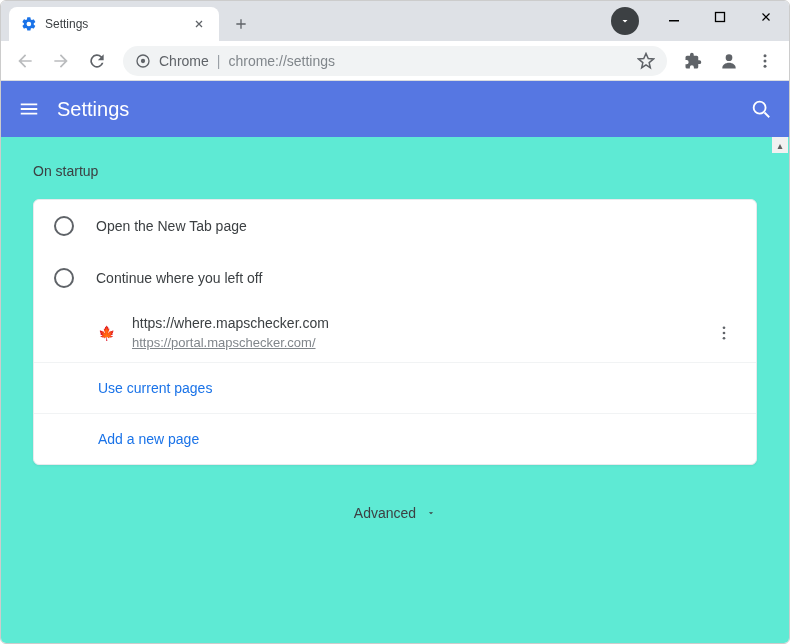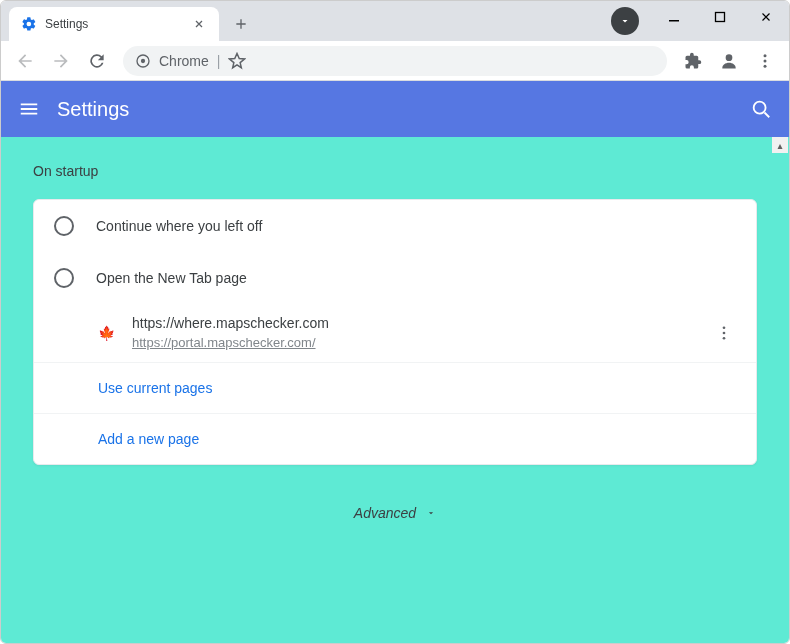--- a/index.html
+++ b/index.html
@@ -45,21 +45,21 @@
     .radio.selected::after { content:''; width:10px; height:10px; background:#1a73e8; border-radius:50%;}
     .radio-label { font-size:14px; color:#3c4043;}
     .page-entry { display:flex; align-items:center; padding: 10px 20px 10px 64px; gap:16px;}
     .page-favicon { width:18px; height:18px; font-size:14px; display:flex; align-items:center; justify-content:center;}
     .page-info { flex:1; }
     .page-title { font-size:14px; color:#3c4043; line-height:1.4;}
     .page-url { font-size:13px; color:#80868b; line-height:1.4;text-decoration:underline;}
     .page-menu { width:24px; height:24px; cursor:pointer; display:flex; align-items:center; justify-content:center; color:#5f6368;}
     .link-row { padding:16px 20px 16px 64px; border-top:1px solid #f1f3f4;}
     .link-text { color:#1a73e8; font-size:14px; cursor:pointer;}
-    .advanced { display:flex; align-items:center; justify-content:center; gap:10px; margin-top:40px; color:#3c4043; font-size:14px; cursor:pointer;font-style:italic;}
+    .advanced { display:flex; align-items:center; justify-content:center; gap:10px; margin-top:40px; color:#3c4043; font-size:14px; cursor:pointer;}
     .advanced-chevron { width:10px; height:10px; display:flex; align-items:center; justify-content:center;}
 
     
     .content-wrap::-webkit-scrollbar { width:16px;}
     .content-wrap::-webkit-scrollbar-track { background:#f1f1f1;}
     .content-wrap::-webkit-scrollbar-thumb { background:#c1c1c1; border-radius:0;}
     .sb-up { position:absolute; right:1px; top:136px; width:16px; height:16px; display:flex; align-items:center; justify-content:center; color:#606060; font-size:10px; z-index:5; background:#f1f1f1;}
 
   </style>
 </head>
@@ -126,20 +126,21 @@
   </div>
   <div class="omnibox">
     <span class="omni-icon">
       <svg viewBox="0 0 24 24" width="16" height="16" fill="currentColor">
           <circle cx="12" cy="12" r="9" fill="none" stroke="currentColor" stroke-width="2"></circle>
           <circle cx="12" cy="12" r="3.2"></circle>
         </svg>
     </span>
     <span class="omni-chip">Chrome</span>
     <span class="omni-sep">|</span>
+    <span class="omni-url">chrome://settings</span>
     <span class="omni-star">
       <svg viewBox="0 0 24 24" width="18" height="18" fill="none" stroke="currentColor" stroke-width="2">
           <path d="M12 17.3 6.2 21l1.6-6.8L2 9.3l7-.6L12 2l3 6.7 7 .6-5.8 4.9L17.8 21z"></path>
         </svg>
     </span>
   </div>
   <div class="tb-btn">
     <svg viewBox="0 0 24 24" width="18" height="18" fill="currentColor">
         <path d="M20.5 11H19V7a2 2 0 0 0-2-2h-4V3.5a2.5 2.5 0 0 0-5 0V5H4a2 2 0 0 0-2 2v3.8h1.5a2.7 2.7 0 0 1 0 5.4H2V20a2 2 0 0 0 2 2h3.8v-1.5a2.7 2.7 0 0 1 5.4 0V22H17a2 2 0 0 0 2-2v-4h1.5a2.5 2.5 0 0 0 0-5z"></path>
       </svg>
@@ -177,26 +178,26 @@
 <div class="sb-up">▴</div>
 
 <div class="content-wrap">
   <div class="content">
     <div class="section-title">On startup</div>
 
     <div class="card">
 
       <div class="radio-row">
         <div class="radio"></div>
-        <div class="radio-label">Continue where you left off</div>
+        <div class="radio-label">Open the New Tab page</div>
       </div>
 
       <div class="radio-row">
         <div class="radio"></div>
-        <div class="radio-label">Open the New Tab page</div>
+        <div class="radio-label">Continue where you left off</div>
       </div>
 
 
       <div class="page-entry">
         <div class="page-favicon">🍁</div>
         <div class="page-info">
           <div class="page-title">https://where.mapschecker.com</div>
           <div class="page-url">https://portal.mapschecker.com/</div>
         </div>
         <div class="page-menu">

